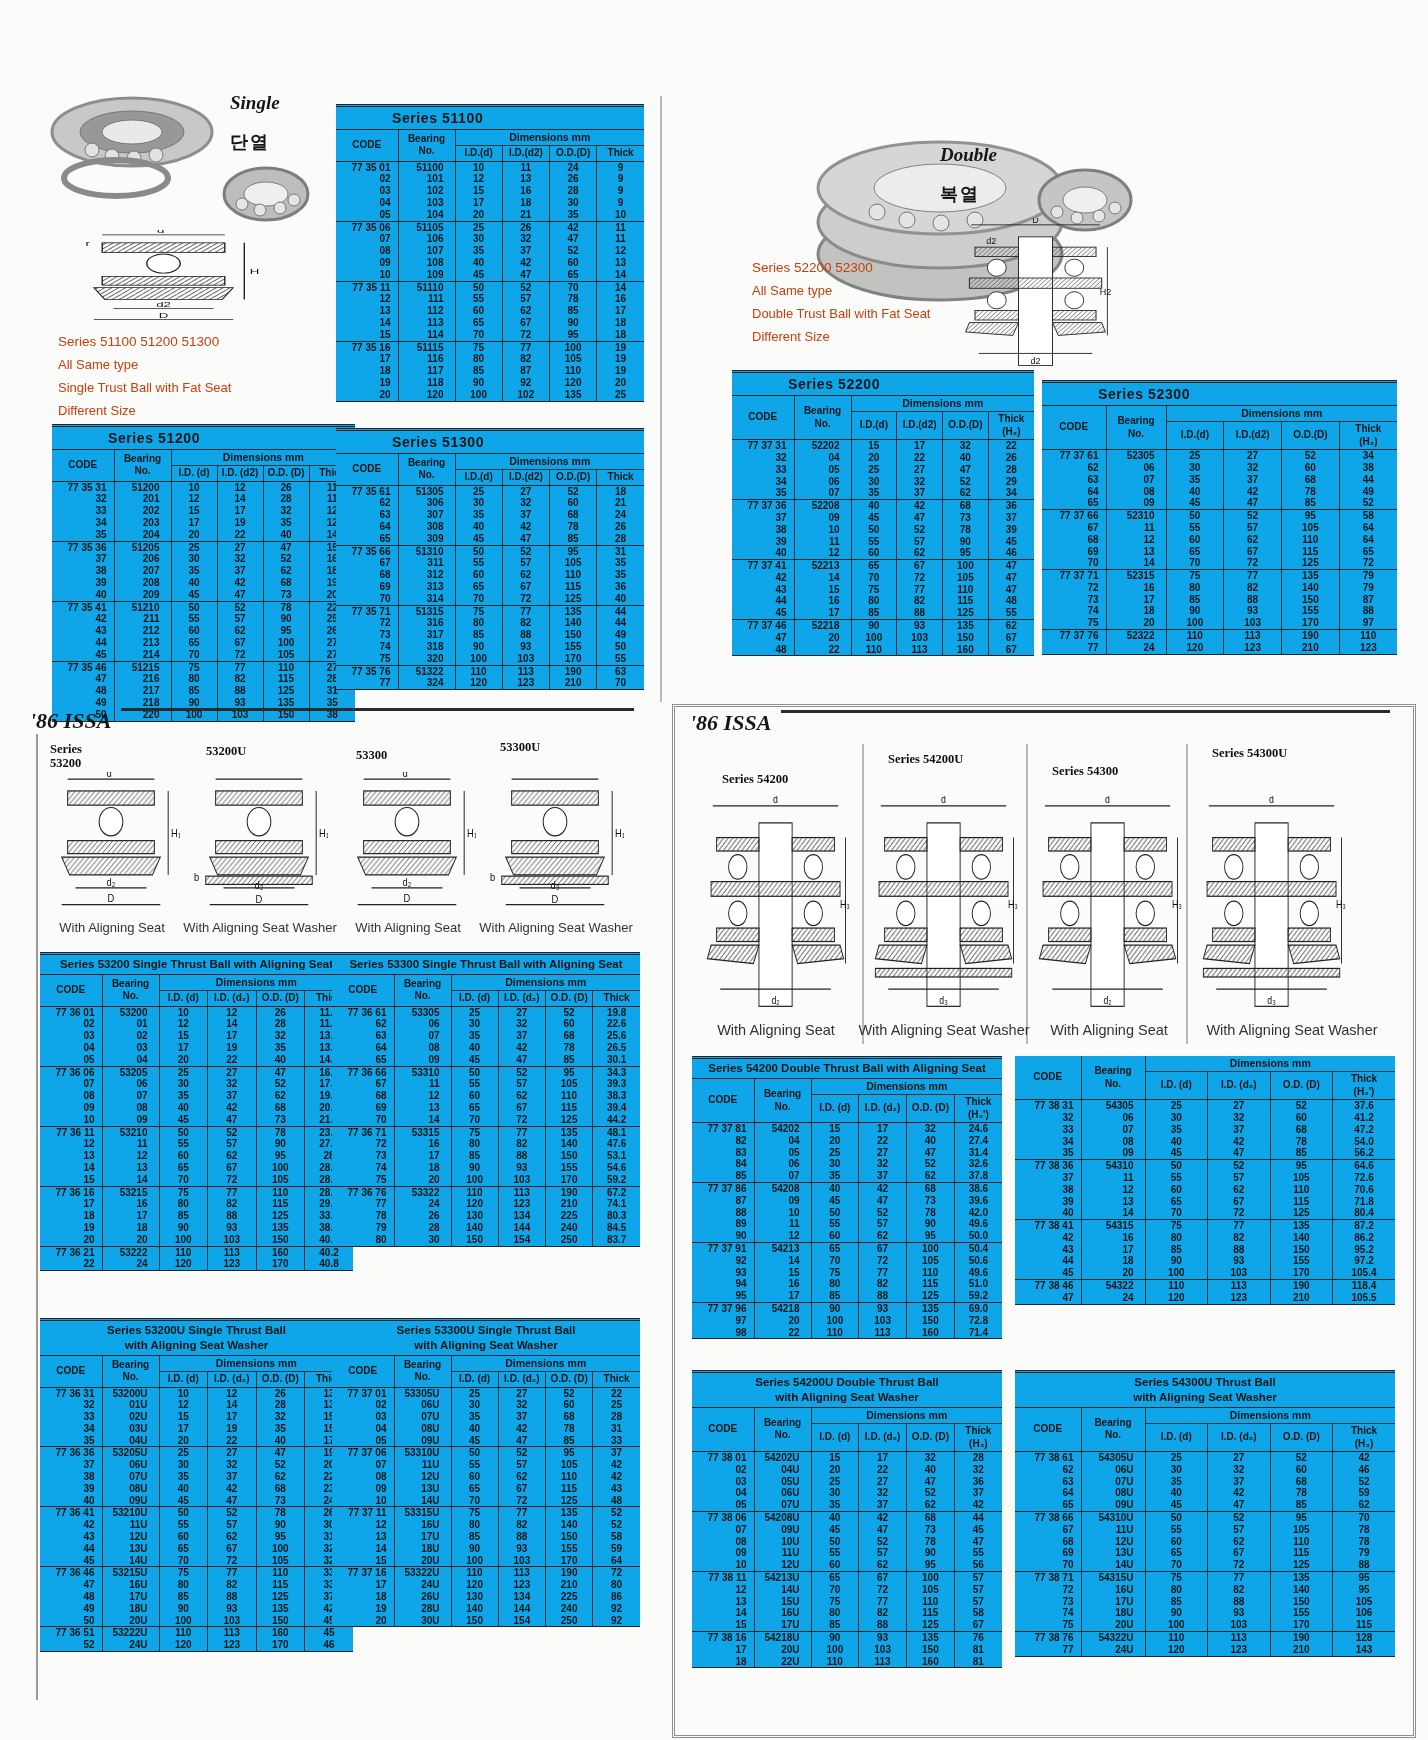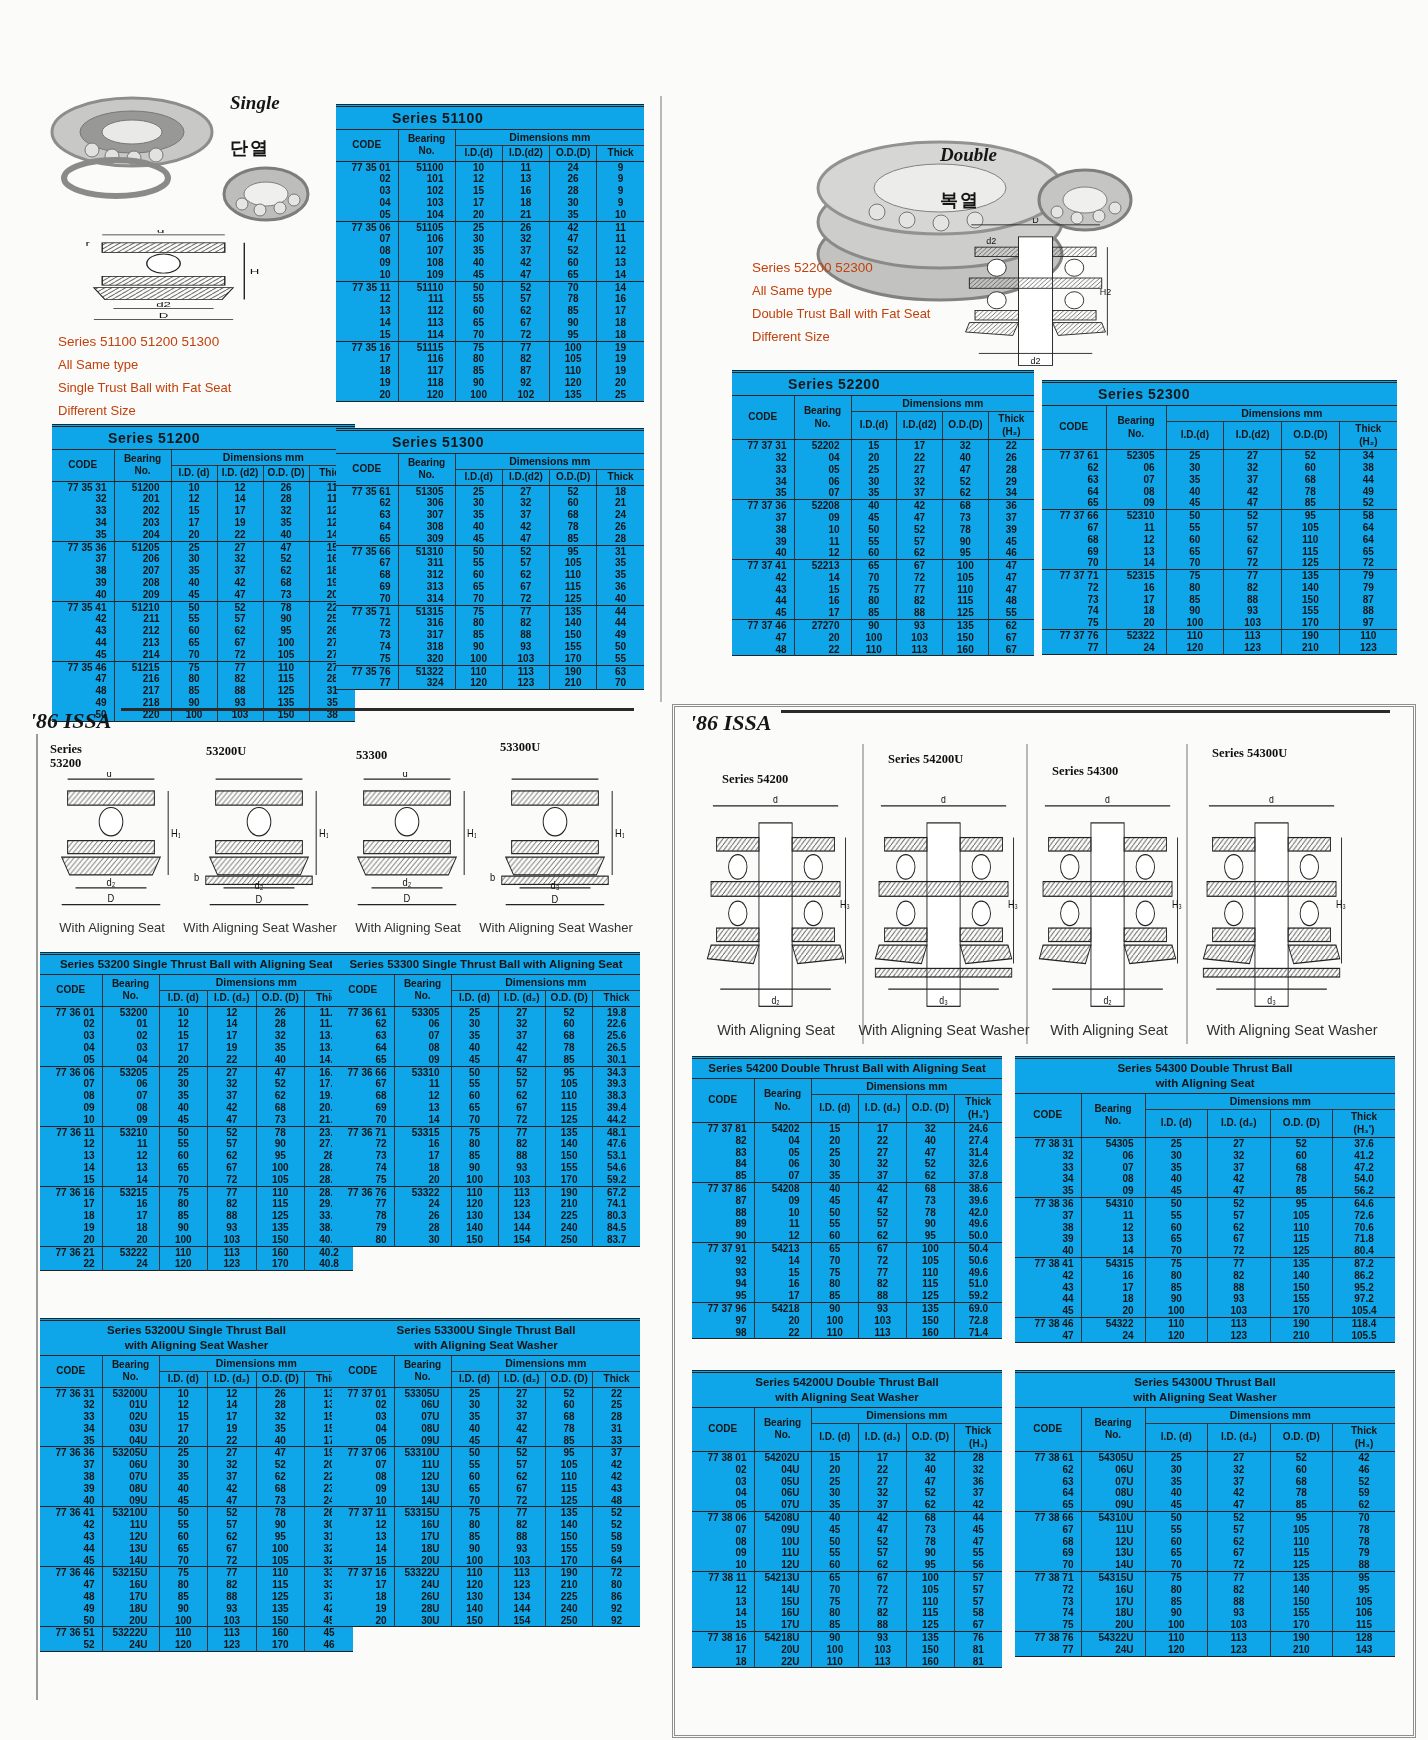--- a/index.html
+++ b/index.html
@@ -5,21 +5,21 @@
   html,body{margin:0;padding:0}
   .page{position:relative;width:1428px;height:1740px;background:#fbfbfa;font-family:"Liberation Sans",sans-serif;color:#151515;overflow:hidden}
   .abs{position:absolute}
   
   .main-title{left:0;top:14px;width:100%;text-align:center}
   .twrap{display:inline-block;border-bottom:4px solid #1c1cb8;padding:0 18px 5px}
   .ten{font-family:"Liberation Serif",serif;font-style:italic;font-weight:bold;font-size:28px;color:#1c1cb8;letter-spacing:1px}
   .tko{font-size:19px;font-weight:bold;color:#1c1cb8;margin-left:30px;vertical-align:2px}
   
   .sen{font-family:Liberation Serif, serif;font-style:italic;font-weight:bold;font-size:19px}
-  .sko{font-size:18px;font-weight:bold;margin-top:22px;letter-spacing:2px}
+  .sko{font-size:18px;font-weight:bold;margin-top:16px;letter-spacing:2px}
   .notes div{font-size:13px;line-height:23px;color:#c2410c;white-space:nowrap}
   .notes div:first-child{font-size:13.5px}
   .gutter{border-left:2px solid #b9b9b5}
   .lrule{border-left:2px solid #9a9a96}
   
   .issa{display:flex;align-items:flex-start}
   .issa .itxt{font-family:"Liberation Serif",serif;font-style:italic;font-weight:bold;font-size:22px;white-space:nowrap}
   .issa .hline{flex:1;border-top:3.5px solid #2a2a2a;margin-left:10px}
   .issa-box{border:3px double #8f8f8b}
   .dlabel{font-family:"Liberation Serif",serif;font-weight:bold;font-size:12.5px;color:#111;line-height:14px;white-space:nowrap}
@@ -874,21 +874,21 @@
           <tr>
             <td class="code">45</td>
             <td class="brg">17</td>
             <td class="dim">85</td>
             <td class="dim">88</td>
             <td class="dim">125</td>
             <td class="dim">55</td>
           </tr>
           <tr class="gs">
             <td class="code">77 37 46</td>
-            <td class="brg">27270</td>
+            <td class="brg">52218</td>
             <td class="dim">90</td>
             <td class="dim">93</td>
             <td class="dim">135</td>
             <td class="dim">62</td>
           </tr>
           <tr>
             <td class="code">47</td>
             <td class="brg">20</td>
             <td class="dim">100</td>
             <td class="dim">103</td>
@@ -2161,24 +2161,20 @@
             <td class="brg">22</td>
             <td class="dim">110</td>
             <td class="dim">113</td>
             <td class="dim">160</td>
             <td class="dim">71.4</td>
           </tr>
         </tbody>
       </table>
     </div>
   <div class="abs btable" style="left:1015px;top:1056px;width:380px">
-      <div class="btitle ctr">
-        <div>Series 54300 Double Thrust Ball</div>
-        <div>with Aligning Seat</div>
-      </div>
       <table>
         <colgroup>
           <col style="width: 66px;">
           <col style="width: 64px;">
           <col>
           <col>
           <col>
           <col>
         </colgroup>
         <thead>

